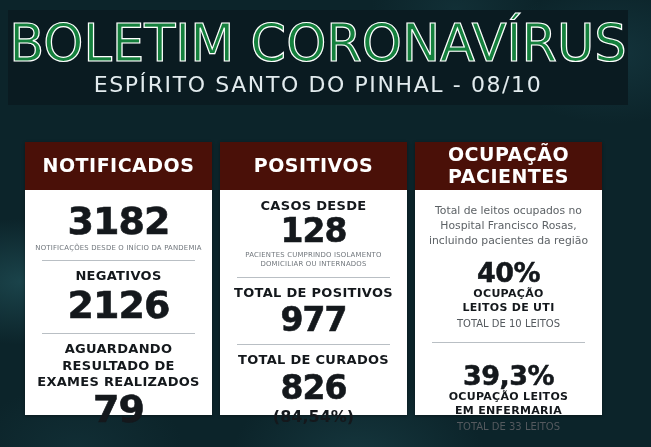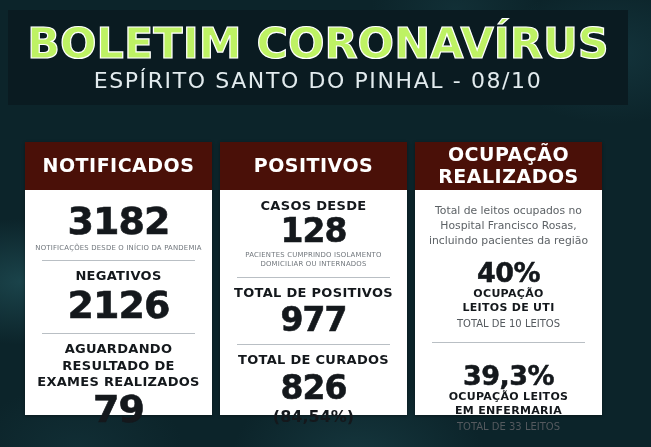--- a/index.html
+++ b/index.html
@@ -16,21 +16,21 @@
       radial-gradient(150px 90px at 12% 100%, rgba(26,64,72,0.35), rgba(26,64,72,0) 70%),
       #0c242a;
   }
 
   .title-box {
     position:absolute; left:8px; top:10px; width:620px; height:95px;
     background:#0a1b21;
     display:flex; flex-direction:column; align-items:center; justify-content:center;
   }
   .page-title {
-    color:#bef264; font-weight:bold; font-size:43px; line-height:1.0;
+    color:#15803d; font-weight:normal; font-size:51px; line-height:1.0;
     letter-spacing:0px; -webkit-text-stroke:1.2px #ffffff; white-space:nowrap;
   }
   .page-subtitle {
     color:#e2ebee; font-weight:normal; font-size:22px; line-height:1.1;
     letter-spacing:1.6px; margin-top:4px; white-space:nowrap;
   }
 
   .cards {
     position:absolute; left:25px; top:142px; width:601px; height:273px;
     display:flex; gap:8px;
@@ -113,21 +113,21 @@
         <div class="stat-label">TOTAL DE POSITIVOS</div>
         <div class="stat-value md mt2">977</div>
         <div class="divider"></div>
         <div class="stat-label">TOTAL DE CURADOS</div>
         <div class="stat-value md mt2">826</div>
         <div class="stat-subvalue">(84,54%)</div>
       </div>
     </div>
 
     <div class="card">
-      <div class="card-header">OCUPAÇÃO REALIZADOS</div>
+      <div class="card-header">OCUPAÇÃO PACIENTES</div>
       <div class="card-body">
         <div class="intro-text">Total de leitos ocupados no Hospital Francisco Rosas, incluindo pacientes da região</div>
         <div class="pct-value mt10">40%</div>
         <div class="pct-label">OCUPAÇÃO</div>
         <div class="pct-label">LEITOS DE UTI</div>
         <div class="pct-note">TOTAL DE 10 LEITOS</div>
         <div class="divider mt4"></div>
         <div class="pct-value mt4">39,3%</div>
         <div class="pct-label">OCUPAÇÃO LEITOS</div>
         <div class="pct-label">EM ENFERMARIA</div>

